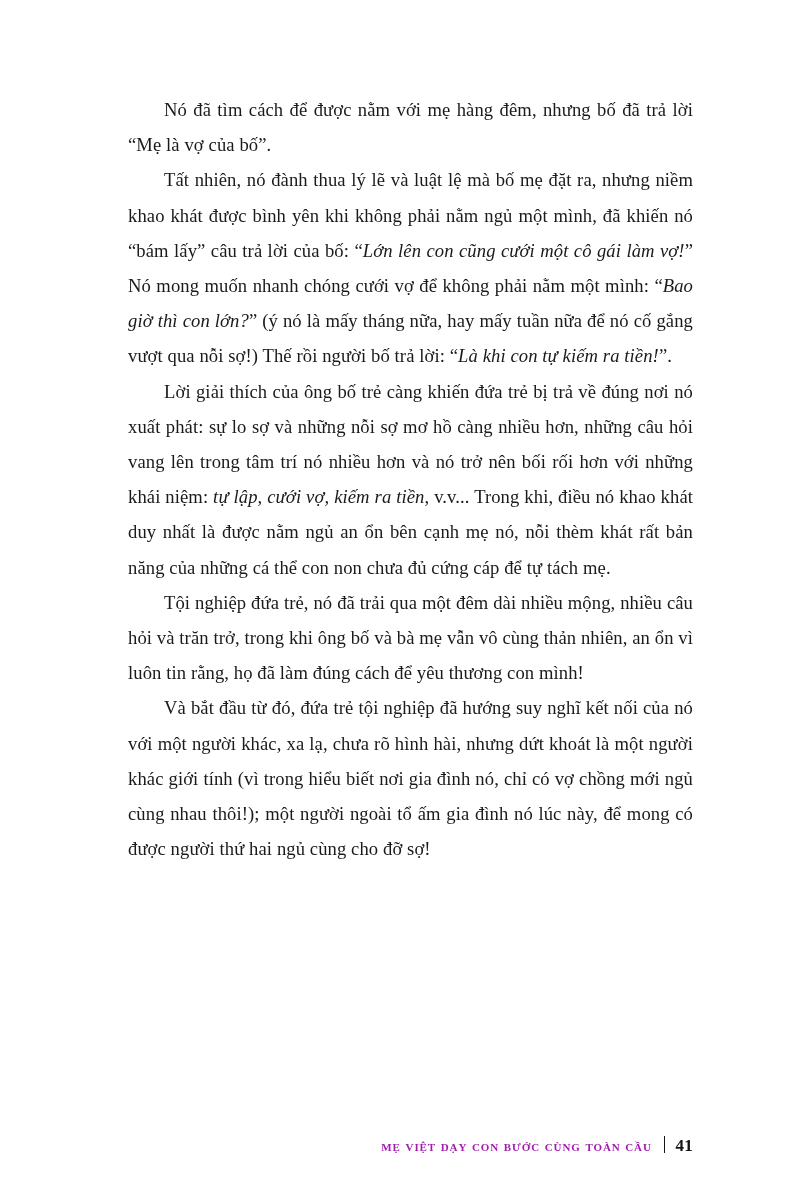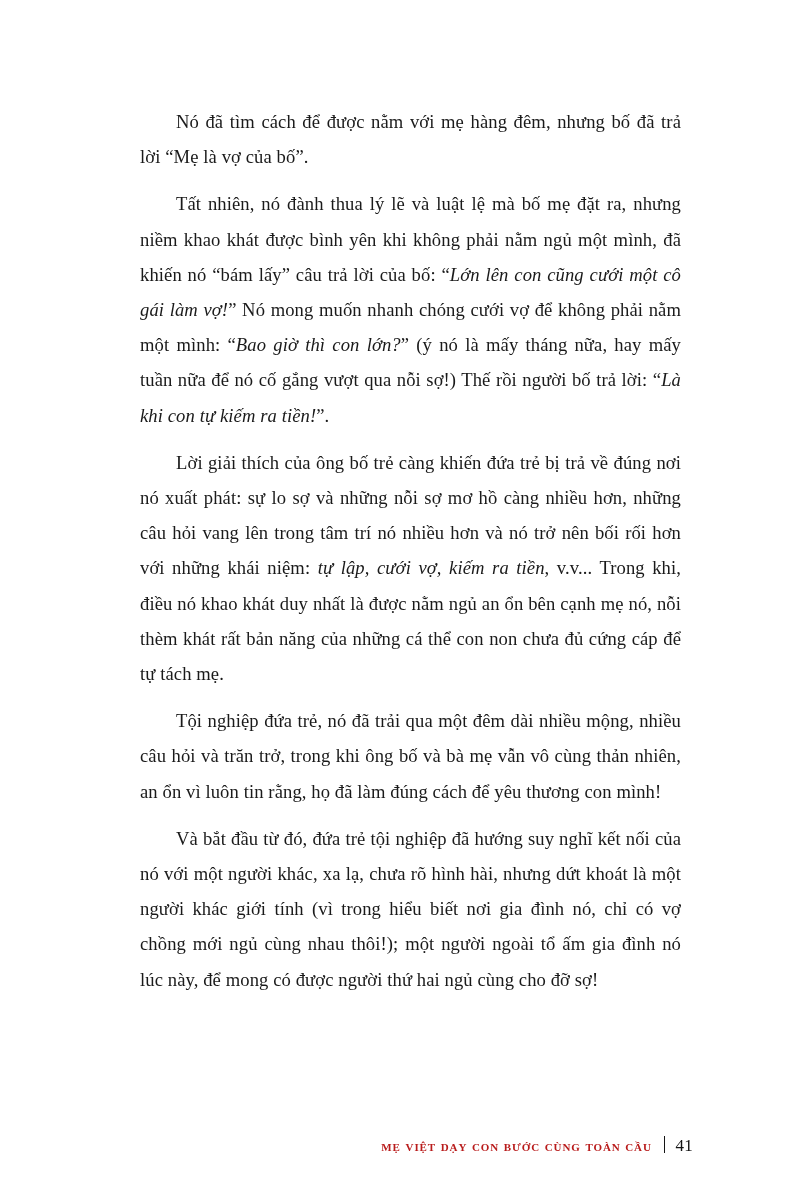--- a/index.html
+++ b/index.html
@@ -22,21 +22,21 @@
     padding: 92px 104px 0 128px;
   }
   .body-text {
     font-size: 18.6px;
     line-height: 35.2px;
     text-align: justify;
     text-justify: inter-word;
     letter-spacing: 0.1px;
   }
   .body-text p {
-    margin: 12px;
+    margin: 0;
     text-indent: 36px;
   }
   .body-text p.italic {
     font-style: italic;
   }
   em {
   }
   .footer {
     position: absolute;
     left: 128px;
@@ -45,35 +45,35 @@
     display: flex;
     justify-content: flex-end;
     align-items: baseline;
   }
   .footer-title {
     font-size: 15.2px;
     letter-spacing: 0.9px;
     font-variant: small-caps;
     text-transform: lowercase;
     font-weight: 700;
-    color: #b91c1c;
+    color: #a21caf;
     margin-top: 8px;
   }
   .footer-sep {
     display: inline-block;
     width: 1.6px;
     height: 17px;
     background: #141414;
     margin: 0 10px 0 12px;
     position: relative;
     top: 2px;
   }
   .footer-page {
     font-size: 17px;
-    font-weight: 400;
+    font-weight: 700;
     color: #141414;
     letter-spacing: 0.3px;
   }
 </style>
 </head>
 <body>
 
 <div class="page">
 
   <div class="body-text" id="body-text">

